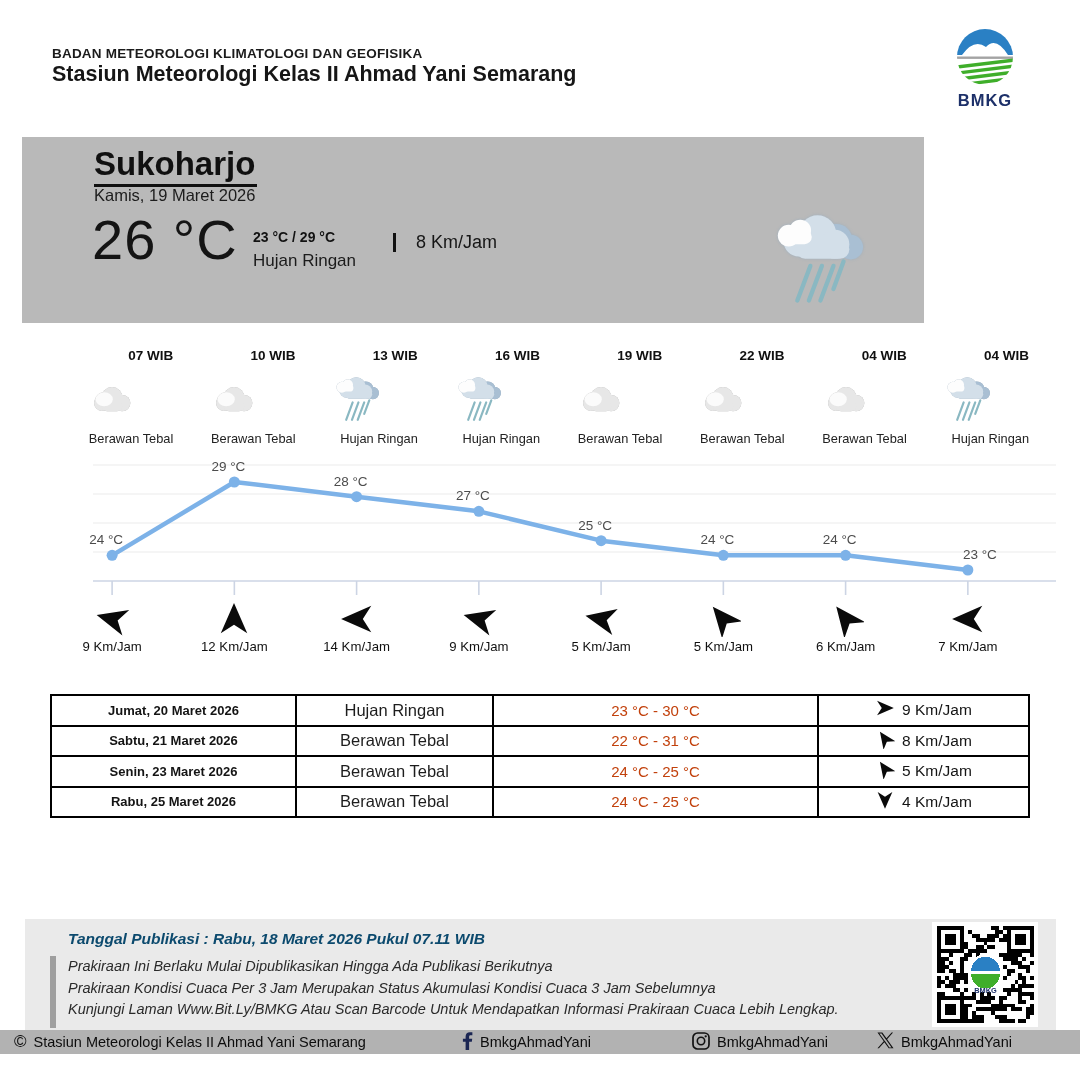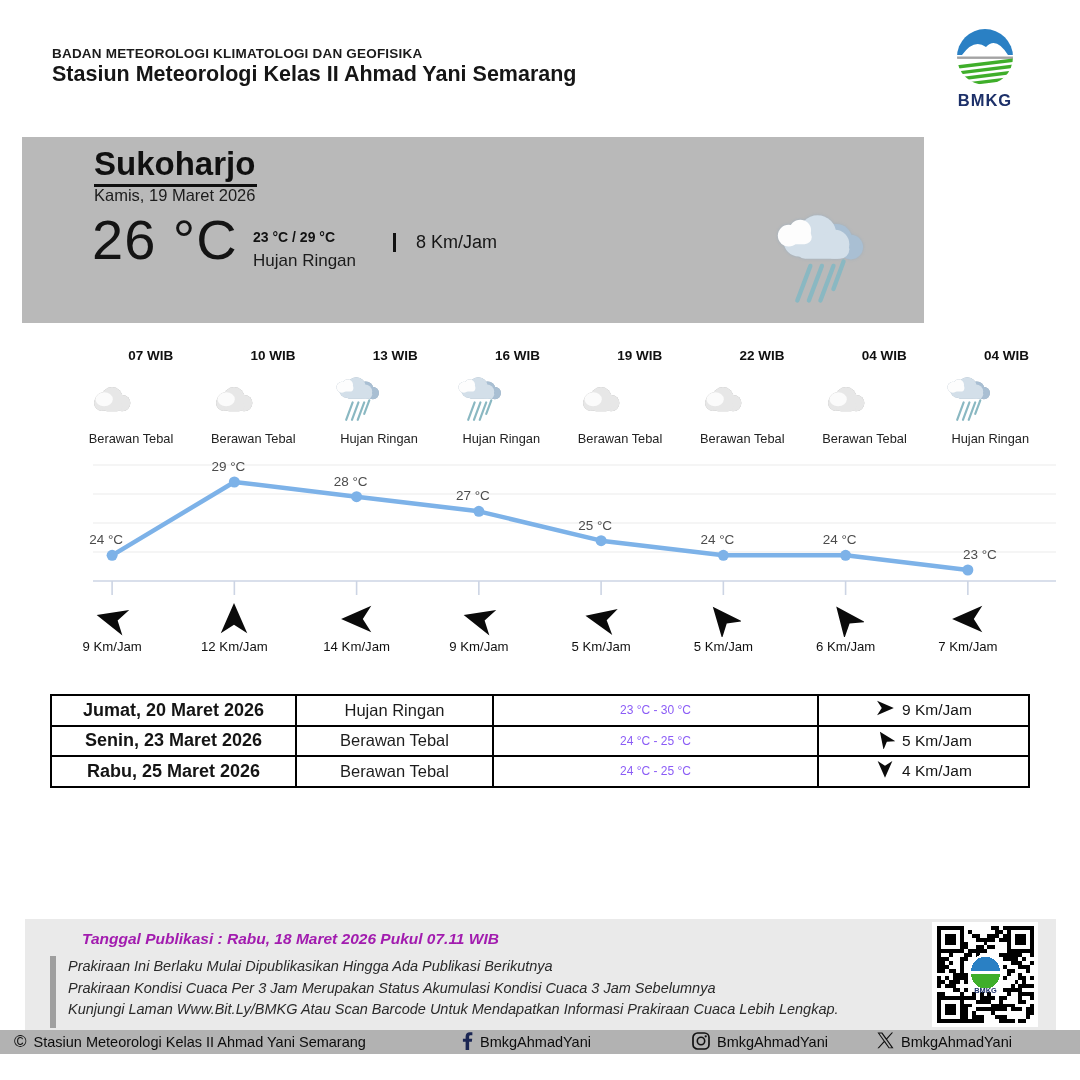--- a/index.html
+++ b/index.html
@@ -37,29 +37,29 @@
 
   
   .windrow{left:51px;top:601px;width:978px;display:grid;grid-template-columns:repeat(8,1fr);}
   .wcol{text-align:center;}
   .w-arrow{height:36px;display:flex;align-items:flex-end;justify-content:center;}
   .w-speed{font-size:13.2px;color:#111;margin-top:2px;}
 
   
   table.daily{position:absolute;left:50px;top:694px;width:978px;border-collapse:collapse;table-layout:fixed;}
   table.daily td{border:2px solid #000;text-align:center;height:28.5px;padding:0;vertical-align:middle;}
-  td.c-date{font-size:18px;font-weight:700;color:#141414;}
+  td.c-date{font-size:13px;font-weight:700;color:#141414;}
   td.c-cond{font-size:16.5px;color:#1d1d1d;}
-  td.c-temp{font-size:12px;color:#8b5cf6;}
+  td.c-temp{font-size:15px;color:#c2410c;}
   td.c-wind{font-size:15.5px;color:#141414;}
   .windcell{display:flex;align-items:center;justify-content:center;gap:7px;}
 
   
   .fpanel{left:25px;top:919px;width:1031px;height:111px;background:#eaeaea;}
-  .fpub{left:43px;top:11px;font-size:15.5px;font-weight:700;font-style:italic;color:#a21caf;margin-left:14px;}
+  .fpub{left:43px;top:11px;font-size:15.5px;font-weight:700;font-style:italic;color:#0c4a6e;}
   .fbar{left:25px;top:37px;width:6px;height:72px;background:#9f9f9f;}
   .fnotes{left:43px;top:37px;font-size:14.5px;font-style:italic;color:#2a2a2a;line-height:21.5px;}
   .qrbox{left:907px;top:3px;width:106px;height:105px;background:#fff;display:flex;align-items:center;justify-content:center;}
 
   
   .bbar{left:0;top:1030px;width:1080px;height:24px;background:#b2b2b2;}
   .bb-item{position:absolute;top:0;height:24px;display:flex;align-items:center;gap:7px;
            font-size:14.5px;color:#0d0d0d;}
   .bb-copy{left:14px;}
   .bb-fb{left:462px;}
@@ -392,20 +392,33 @@
         <tr>
           <td class="c-date">Jumat, 20 Maret 2026</td>
           <td class="c-cond">Hujan Ringan</td>
           <td class="c-temp">23 °C - 30 °C</td>
           <td class="c-wind">
             <div class="windcell">
               <span><svg width="20" height="20" viewBox="0 0 34 34">
     <polygon points="17,2 29.5,30.5 17,22.5 4.5,30.5" fill="#0a0a0a" transform="rotate(90 17 17)"></polygon>
                 </svg></span>
               <span>9 Km/Jam</span>
+            </div>
+          </td>
+        </tr>
+        <tr>
+          <td class="c-date">Sabtu, 21 Maret 2026</td>
+          <td class="c-cond">Berawan Tebal</td>
+          <td class="c-temp">22 °C - 31 °C</td>
+          <td class="c-wind">
+            <div class="windcell">
+              <span><svg width="20" height="20" viewBox="0 0 34 34">
+    <polygon points="17,2 29.5,30.5 17,22.5 4.5,30.5" fill="#0a0a0a" transform="rotate(325 17 17)"></polygon>
+                </svg></span>
+              <span>8 Km/Jam</span>
             </div>
           </td>
         </tr>
         <tr>
           <td class="c-date">Senin, 23 Maret 2026</td>
           <td class="c-cond">Berawan Tebal</td>
           <td class="c-temp">24 °C - 25 °C</td>
           <td class="c-wind">
             <div class="windcell">
               <span><svg width="20" height="20" viewBox="0 0 34 34">

